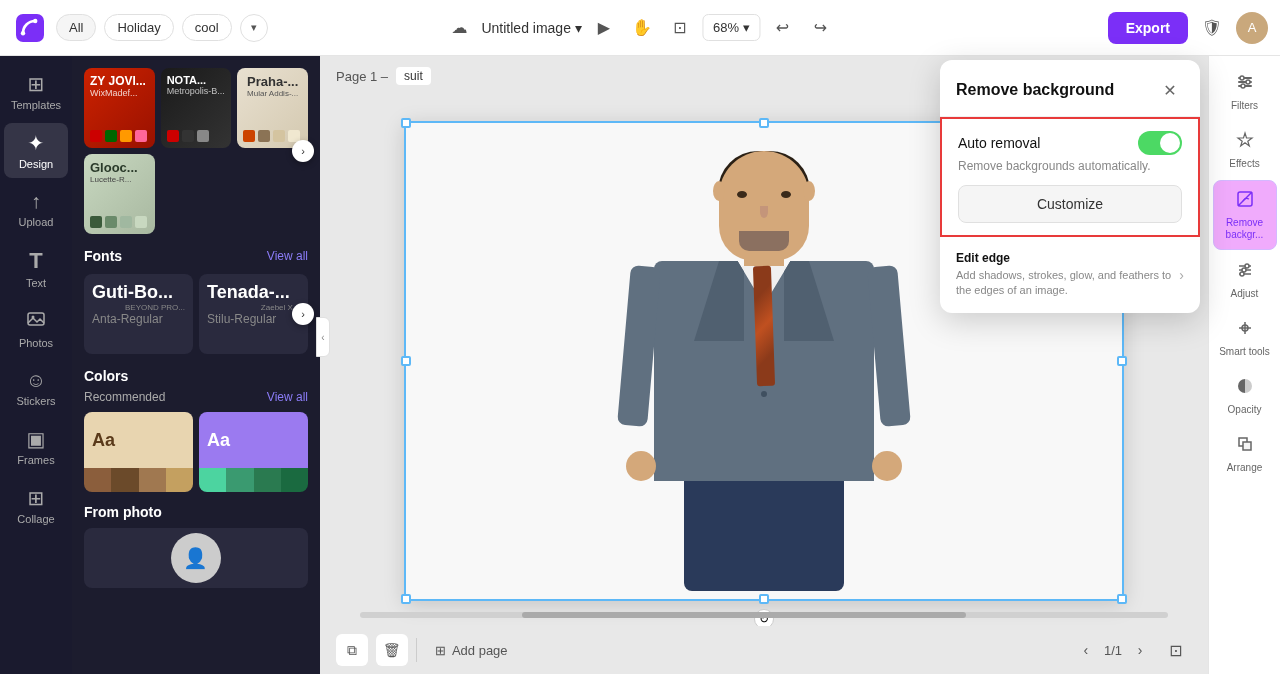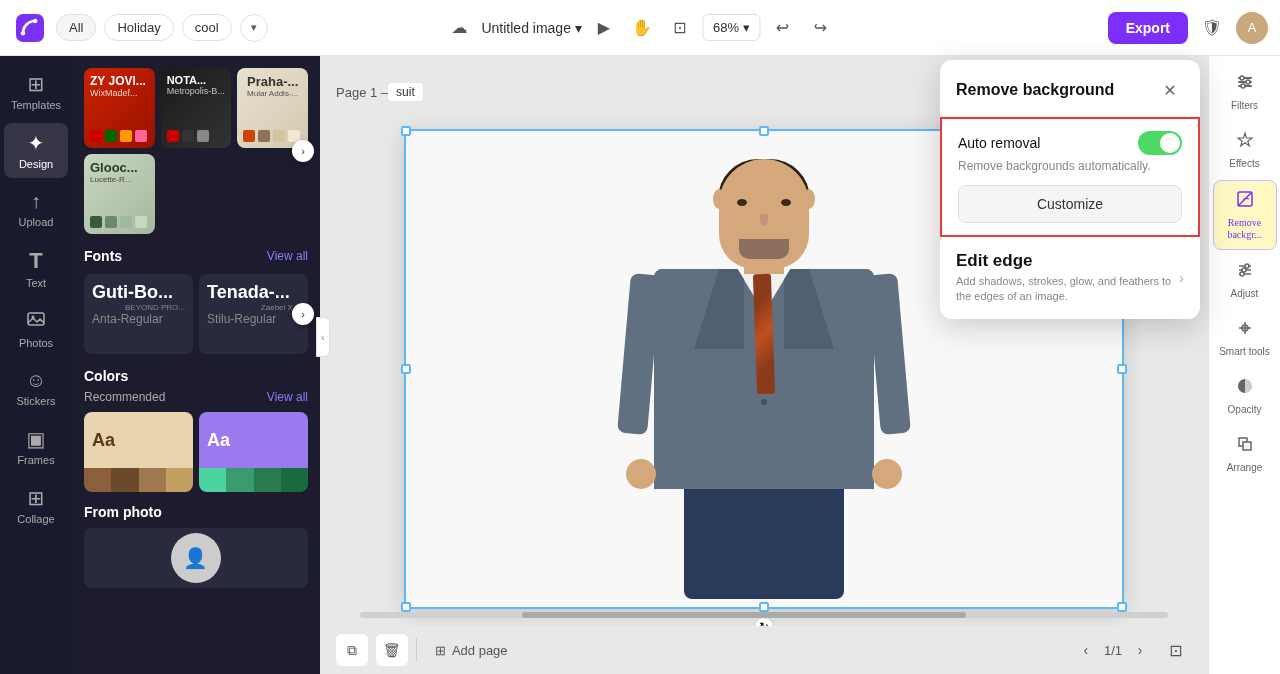--- a/index.html
+++ b/index.html
@@ -307,24 +307,23 @@
       display: flex;
       flex-direction: column;
       position: relative;
       overflow: hidden;
     }
     .canvas-top-bar {
       height: 40px;
       display: flex;
       align-items: center;
       padding: 0 16px;
-      gap: 0;
+      gap: 8px;
       font-size: 13px;
       color: #666;
-      margin-top: 16px;
     }
     .page-label { color: #555; font-size: 13px; }
     .suit-badge {
       background: #fff;
       border-radius: 4px;
       padding: 2px 8px;
       font-size: 12px;
       color: #333;
     }
     .canvas-actions {
@@ -530,24 +529,23 @@
       flex-direction: column;
       align-items: center;
       gap: 3px;
       padding: 8px 4px;
       border-radius: 8px;
       cursor: pointer;
       width: 64px;
       color: #666;
     }
     .right-sidebar-item.active {
-      background: #fef9c3;
+      background: #f0abfc;
       color: #7b2ff7;
       border: 1px solid #d4b8ff;
-      font-family: Liberation Serif, serif;
     }
     .right-sidebar-item .icon { font-size: 18px; }
     .right-sidebar-item .label { font-size: 10px; text-align: center; line-height: 1.2; }
 
     
     .remove-bg-panel {
       position: absolute;
       right: 80px;
       top: 60px;
       width: 260px;
@@ -621,21 +619,21 @@
     }
 
     .edit-edge-section {
       padding: 14px 16px;
       display: flex;
       align-items: center;
       justify-content: space-between;
       cursor: pointer;
     }
     .edit-edge-content { flex: 1; }
-    .edit-edge-title { font-size: 17px; font-weight: 600; color: #111; margin-bottom: 3px; }
+    .edit-edge-title { font-size: 12px; font-weight: 600; color: #111; margin-bottom: 3px; }
     .edit-edge-desc { font-size: 11px; color: #888; line-height: 1.4; }
     .chevron-right { font-size: 14px; color: #aaa; }
 
     .panel-collapse-btn {
       position: absolute;
       left: 316px;
       top: 50%;
       transform: translateY(-50%);
       width: 14px;
       height: 40px;

